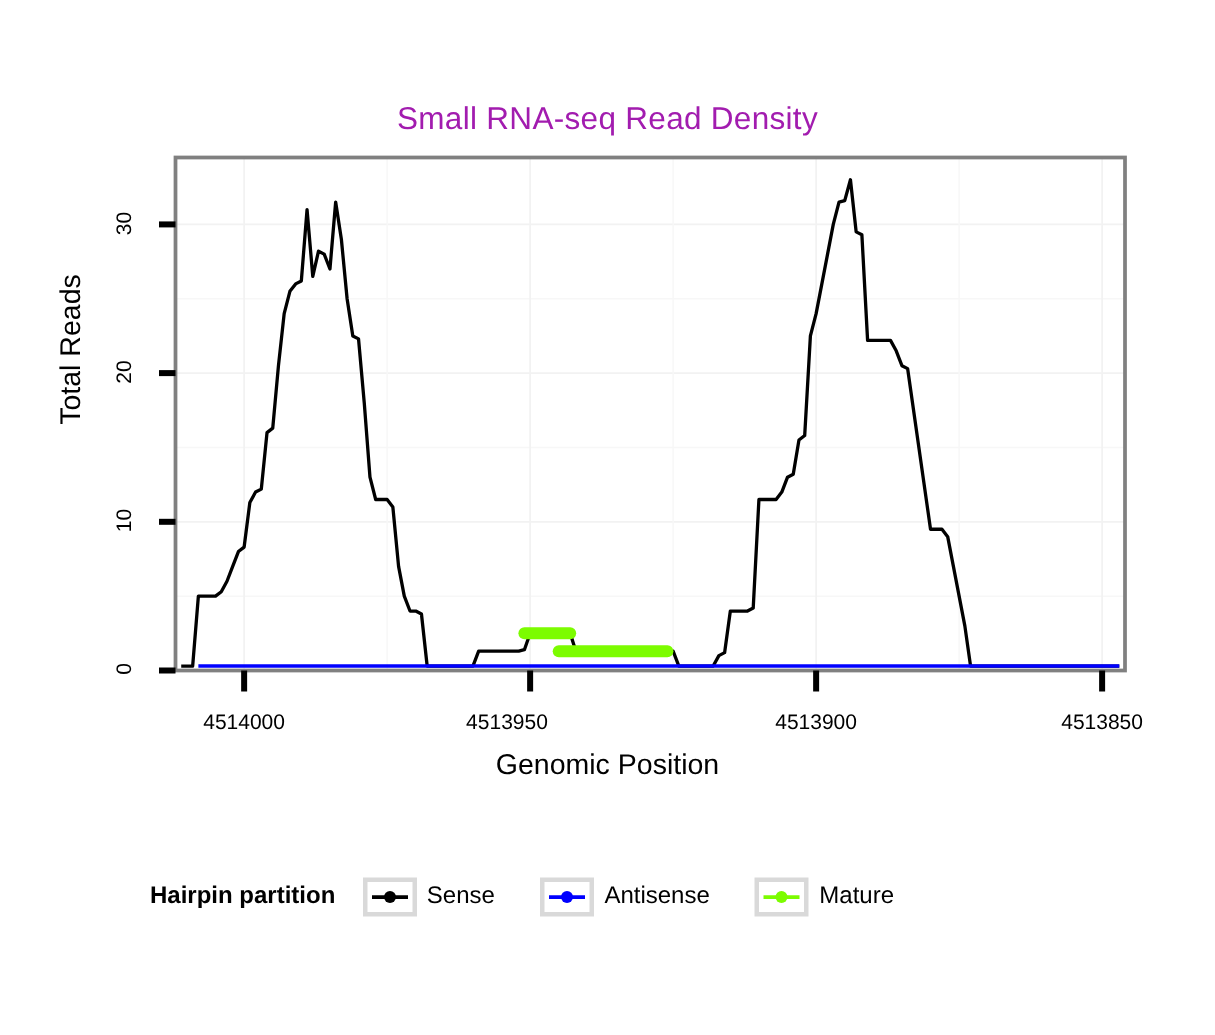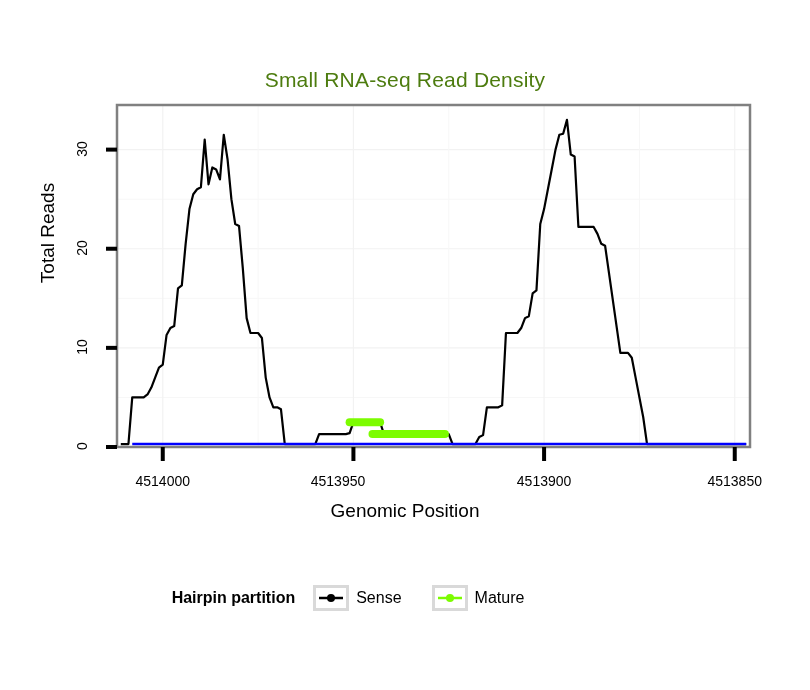--- a/index.html
+++ b/index.html
@@ -21,21 +21,21 @@
     width: 810px;
     height: 690px;
   }
   .chart-title {
     position: absolute;
     left: 0;
     top: 68px;
     width: 810px;
     text-align: center;
     font-size: 21px;
-    color: #4d7c0f;
+    color: #a21caf;
     letter-spacing: 0.2px;
   }
   .axis-label-y {
     position: absolute;
     left: -42px;
     top: 222px;
     width: 180px;
     text-align: center;
     font-size: 19px;
     transform: rotate(-90deg);
@@ -161,20 +161,29 @@
             <svg width="28" height="18">
               <line x1="2" y1="9" x2="26" y2="9" stroke="#000000" stroke-width="2.5"></line>
               <circle cx="14" cy="9" r="4" fill="#000000"></circle>
             </svg>
           </span>
           <span class="legend-text">Sense</span>
         </span>
         <span class="legend-entry">
           <span class="legend-key">
             <svg width="28" height="18">
+              <line x1="2" y1="9" x2="26" y2="9" stroke="#0000ff" stroke-width="2.5"></line>
+              <circle cx="14" cy="9" r="4" fill="#0000ff"></circle>
+            </svg>
+          </span>
+          <span class="legend-text">Antisense</span>
+        </span>
+        <span class="legend-entry">
+          <span class="legend-key">
+            <svg width="28" height="18">
               <line x1="2" y1="9" x2="26" y2="9" stroke="#7cfc00" stroke-width="2.5"></line>
               <circle cx="14" cy="9" r="4" fill="#7cfc00"></circle>
             </svg>
           </span>
           <span class="legend-text">Mature</span>
         </span>
       </span>
   </div>
 
 </div>

